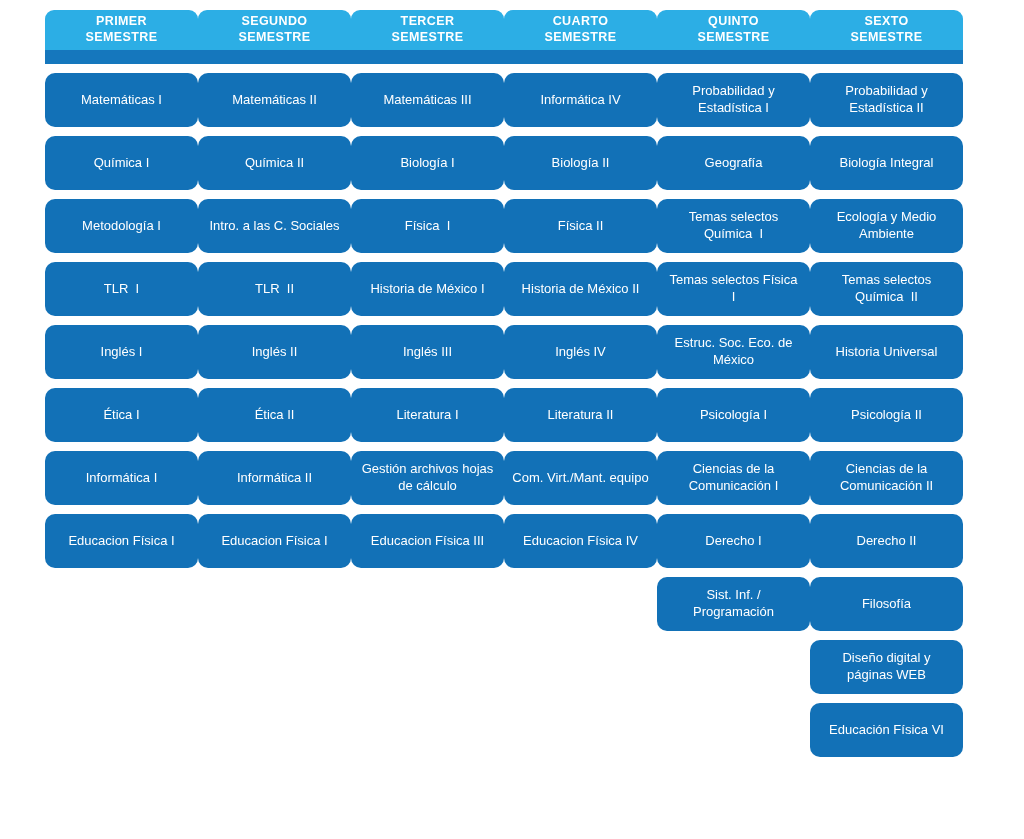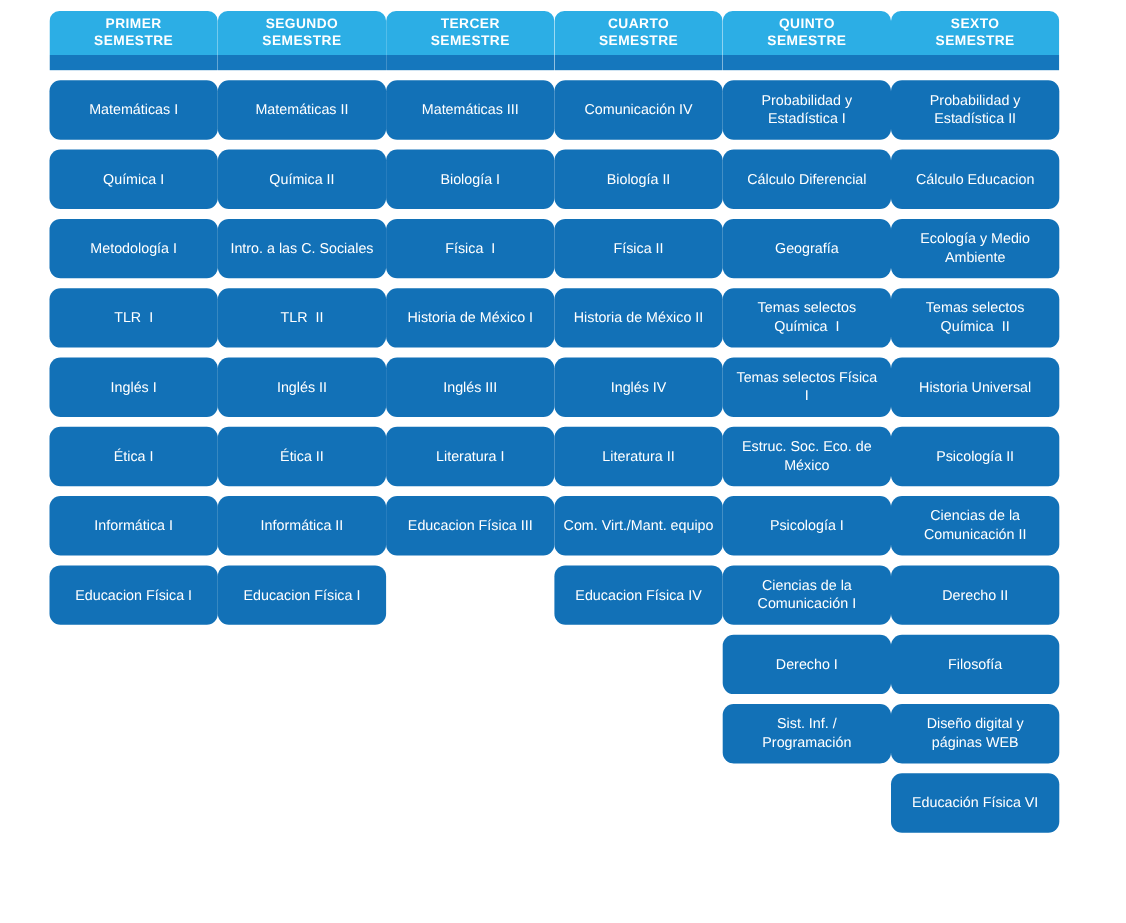--- a/index.html
+++ b/index.html
@@ -164,33 +164,36 @@
       <div class="card">
         <span class="card-label">Historia de México I</span>
       </div>
       <div class="card">
         <span class="card-label">Inglés III</span>
       </div>
       <div class="card">
         <span class="card-label">Literatura I</span>
       </div>
       <div class="card">
+        <span class="card-label">Gestión archivos hojas de cálculo</span>
+      </div>
+      <div class="card">
         <span class="card-label">Educacion Física III</span>
       </div>
     </div>
     <div class="column">
       <div class="sem-header">
         <div class="sem-header-top">
           <span class="sem-title">CUARTO
 SEMESTRE</span>
         </div>
         <div class="sem-header-strip"></div>
       </div>
       <div class="card">
-        <span class="card-label">Comunicación IV</span>
+        <span class="card-label">Informática IV</span>
       </div>
       <div class="card">
         <span class="card-label">Biología II</span>
       </div>
       <div class="card">
         <span class="card-label">Física II</span>
       </div>
       <div class="card">
         <span class="card-label">Historia de México II</span>
       </div>
@@ -212,23 +215,20 @@
         <div class="sem-header-top">
           <span class="sem-title">QUINTO
 SEMESTRE</span>
         </div>
         <div class="sem-header-strip"></div>
       </div>
       <div class="card">
         <span class="card-label">Probabilidad y Estadística I</span>
       </div>
       <div class="card">
-        <span class="card-label">Cálculo Diferencial</span>
-      </div>
-      <div class="card">
         <span class="card-label">Geografía</span>
       </div>
       <div class="card">
         <span class="card-label">Temas selectos Química  I</span>
       </div>
       <div class="card">
         <span class="card-label">Temas selectos Física  I</span>
       </div>
       <div class="card">
         <span class="card-label">Estruc. Soc. Eco. de México</span>
@@ -251,21 +251,21 @@
         <div class="sem-header-top">
           <span class="sem-title">SEXTO
 SEMESTRE</span>
         </div>
         <div class="sem-header-strip"></div>
       </div>
       <div class="card">
         <span class="card-label">Probabilidad y Estadística II</span>
       </div>
       <div class="card">
-        <span class="card-label">Cálculo Educacion</span>
+        <span class="card-label">Biología Integral</span>
       </div>
       <div class="card">
         <span class="card-label">Ecología y Medio Ambiente</span>
       </div>
       <div class="card">
         <span class="card-label">Temas selectos Química  II</span>
       </div>
       <div class="card">
         <span class="card-label">Historia Universal</span>
       </div>

